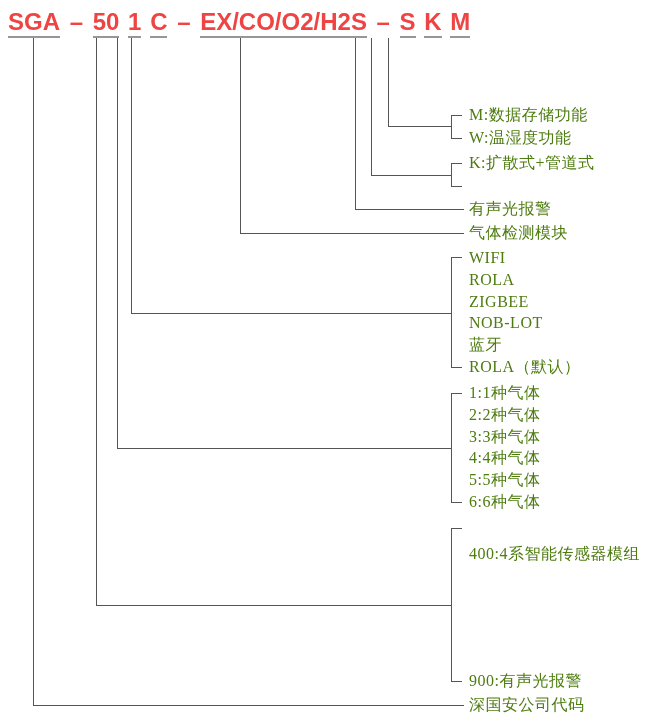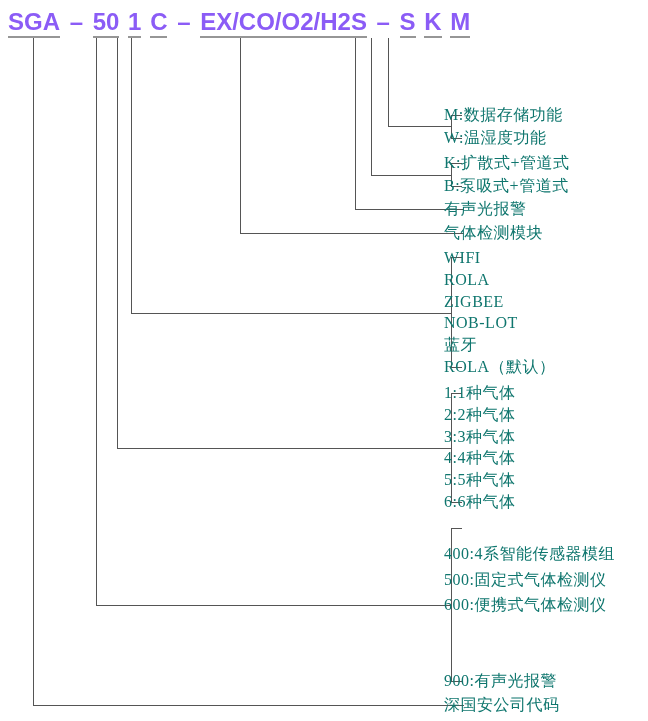--- a/index.html
+++ b/index.html
@@ -16,21 +16,21 @@
   }
   
   .title {
     position: absolute;
     left: 8px;
     top: 10px;
     font-family: "Liberation Sans", "DejaVu Sans", sans-serif;
     font-weight: bold;
     font-size: 24px;
     line-height: 24px;
-    color: #8b5cf6;
+    color: #ef4444;
     white-space: nowrap;
   }
   .seg {
     display: inline-block;
     line-height: 24px;
     padding-bottom: 2px;
   }
   .seg.u {
     border-bottom: 2px solid #969696;
   }
@@ -48,27 +48,27 @@
   }
   .lines path {
     fill: none;
     stroke: #555555;
     stroke-width: 1;
     shape-rendering: crispEdges;
   }
   
   .lbl {
     position: absolute;
-    left: 444px;
+    left: 469px;
     transform: translateY(-50%);
     white-space: nowrap;
     font-family: "Liberation Serif", "DejaVu Serif", serif;
     font-size: 16px;
     letter-spacing: 0.5px;
-    color: #0f766e;
+    color: #4d7c0f;
   }
 </style>
 </head>
 <body>
 
 <div class="canvas">
 
   <div class="title">
     <span class="seg u">SGA</span>
     <span class="seg dash">–</span>
@@ -91,39 +91,36 @@
     <path d="M131.5 38 L131.5 313.5 L451.5 313.5 M462 257.5 L451.5 257.5 L451.5 367.5 L462 367.5"></path>
     <path d="M117.5 38 L117.5 448.5 L451.5 448.5 M462 393.5 L451.5 393.5 L451.5 502.5 L462 502.5"></path>
     <path d="M96.5 38 L96.5 605.5 L451.5 605.5 M462 528.5 L451.5 528.5 L451.5 681.5 L462 681.5"></path>
     <path d="M33.5 38 L33.5 705.5 L464 705.5"></path>
   </svg>
 
   <div class="lbl" style="top:115px">M:数据存储功能</div>
   <div class="lbl" style="top:138px">W:温湿度功能</div>
 
   <div class="lbl" style="top:163px">K:扩散式+管道式</div>
-  <div class="lbl" style="top:186px">B:泵吸式+管道式</div>
 
   <div class="lbl" style="top:209px">有声光报警</div>
   <div class="lbl" style="top:233px">气体检测模块</div>
 
   <div class="lbl" style="top:258px">WIFI</div>
   <div class="lbl" style="top:280px">ROLA</div>
   <div class="lbl" style="top:302px">ZIGBEE</div>
   <div class="lbl" style="top:323px">NOB-LOT</div>
   <div class="lbl" style="top:345px">蓝牙</div>
   <div class="lbl" style="top:367px">ROLA（默认）</div>
 
   <div class="lbl" style="top:393px">1:1种气体</div>
   <div class="lbl" style="top:415px">2:2种气体</div>
   <div class="lbl" style="top:437px">3:3种气体</div>
   <div class="lbl" style="top:458px">4:4种气体</div>
   <div class="lbl" style="top:480px">5:5种气体</div>
   <div class="lbl" style="top:502px">6:6种气体</div>
 
   <div class="lbl" style="top:554px">400:4系智能传感器模组</div>
-  <div class="lbl" style="top:580px">500:固定式气体检测仪</div>
-  <div class="lbl" style="top:605px">600:便携式气体检测仪</div>
   <div class="lbl" style="top:681px">900:有声光报警</div>
 
   <div class="lbl" style="top:705px">深国安公司代码</div>
 
 </div>
 
 </body></html>

